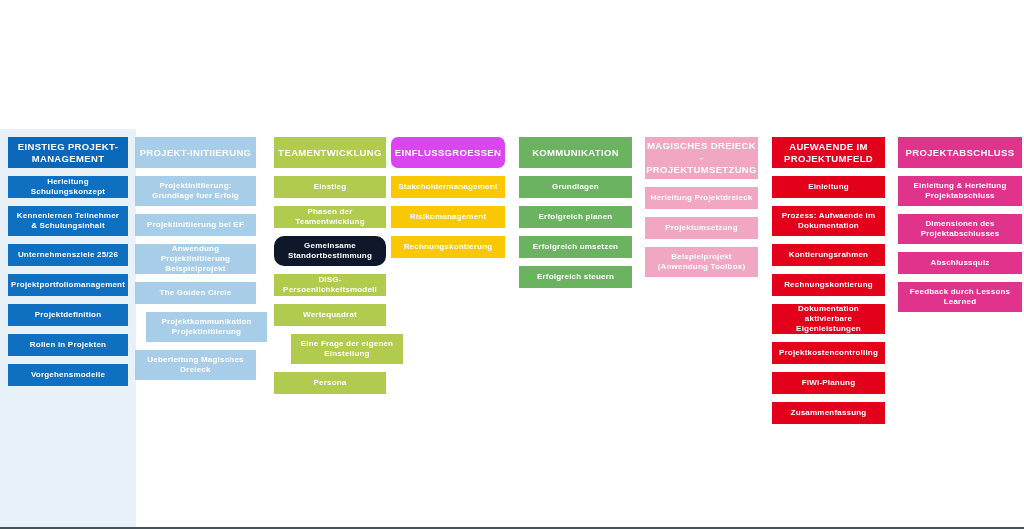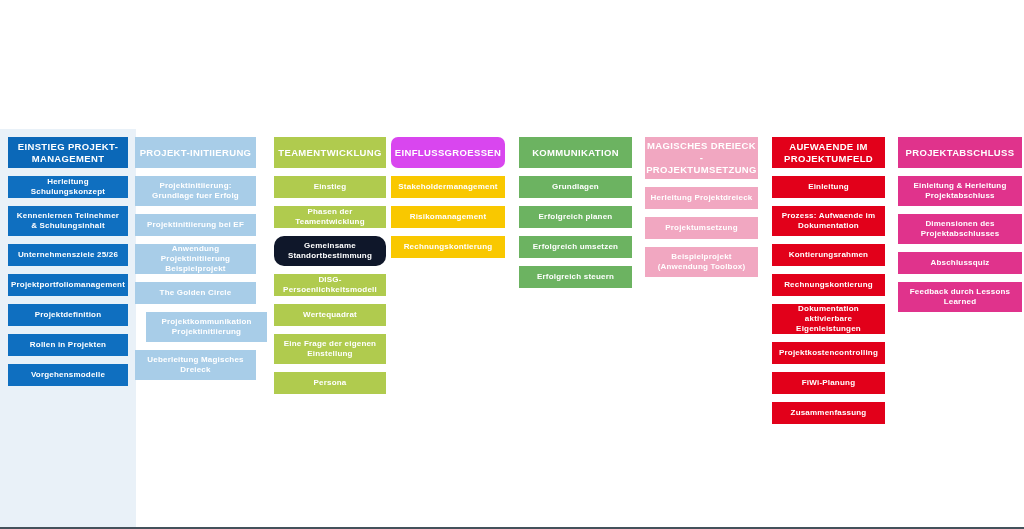--- a/index.html
+++ b/index.html
@@ -115,21 +115,21 @@
       </div>
     </div>
     <div class="column" style="left: 274px; width: 112px;">
       <div class="col-header" style="background: rgb(176, 203, 78);">TEAMENTWICKLUNG</div>
       <div class="items">
         <div class="item" style="background: rgb(176, 203, 78);">Einstieg</div>
         <div class="item" style="background: rgb(176, 203, 78);">Phasen der Teamentwicklung</div>
         <div class="item two-line" style="background: #0f172a; border-radius: 10px;">Gemeinsame Standortbestimmung</div>
         <div class="item" style="background: rgb(176, 203, 78);">DISG-Persoenlichkeitsmodell</div>
         <div class="item" style="background: rgb(176, 203, 78);">Wertequadrat</div>
-        <div class="item two-line" style="background: rgb(176, 203, 78);">Eine Frage der eigenen Einstellung</div>
+        <div class="item two-line" style="background: rgb(176, 203, 78); margin-left: 17px;">Eine Frage der eigenen Einstellung</div>
         <div class="item" style="background: rgb(176, 203, 78);">Persona</div>
       </div>
     </div>
     <div class="column" style="left: 391px; width: 114px;">
       <div class="col-header" style="background: #d946ef; border-radius: 7px;">EINFLUSSGROESSEN</div>
       <div class="items">
         <div class="item" style="background: rgb(249, 200, 0);">Stakeholdermanagement</div>
         <div class="item" style="background: rgb(249, 200, 0);">Risikomanagement</div>
         <div class="item" style="background: rgb(249, 200, 0);">Rechnungskontierung</div>
       </div>

